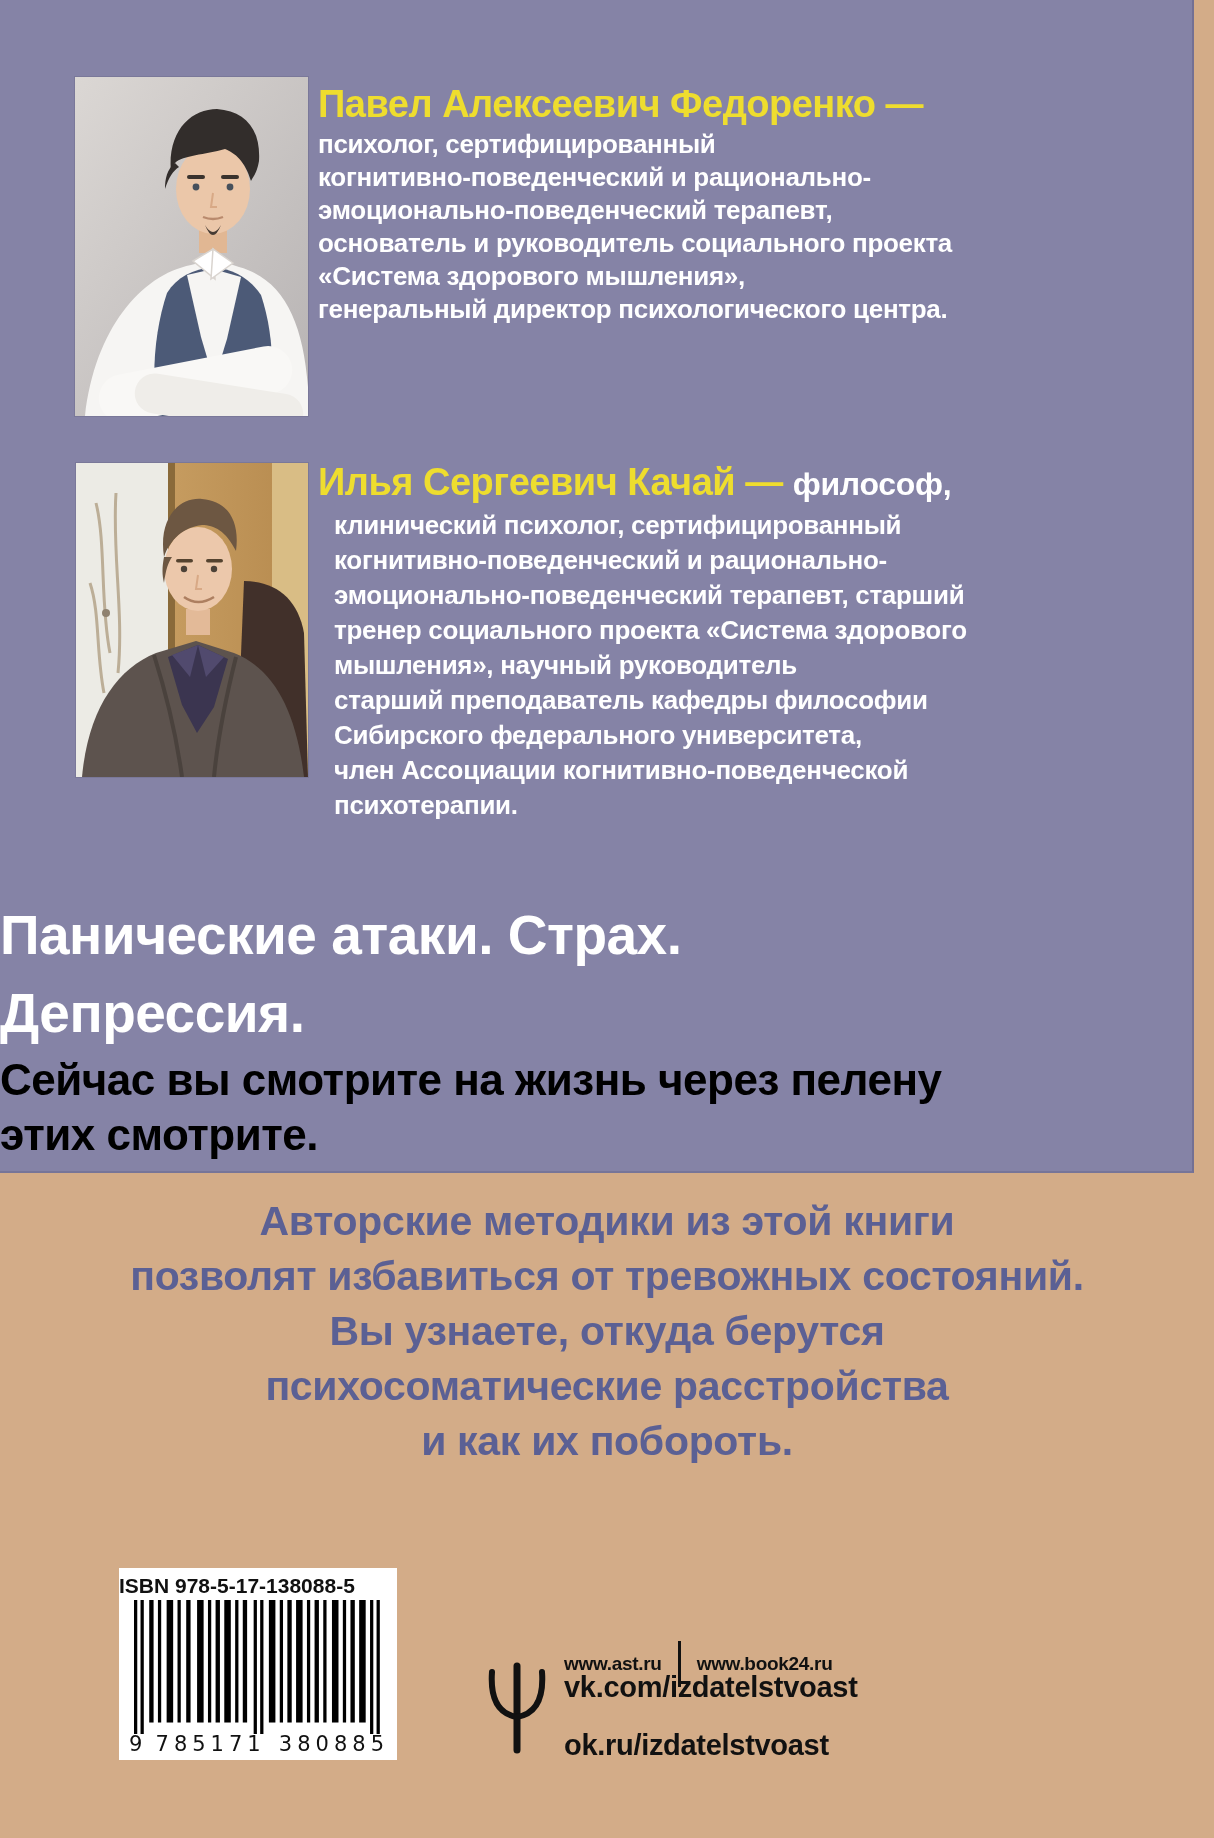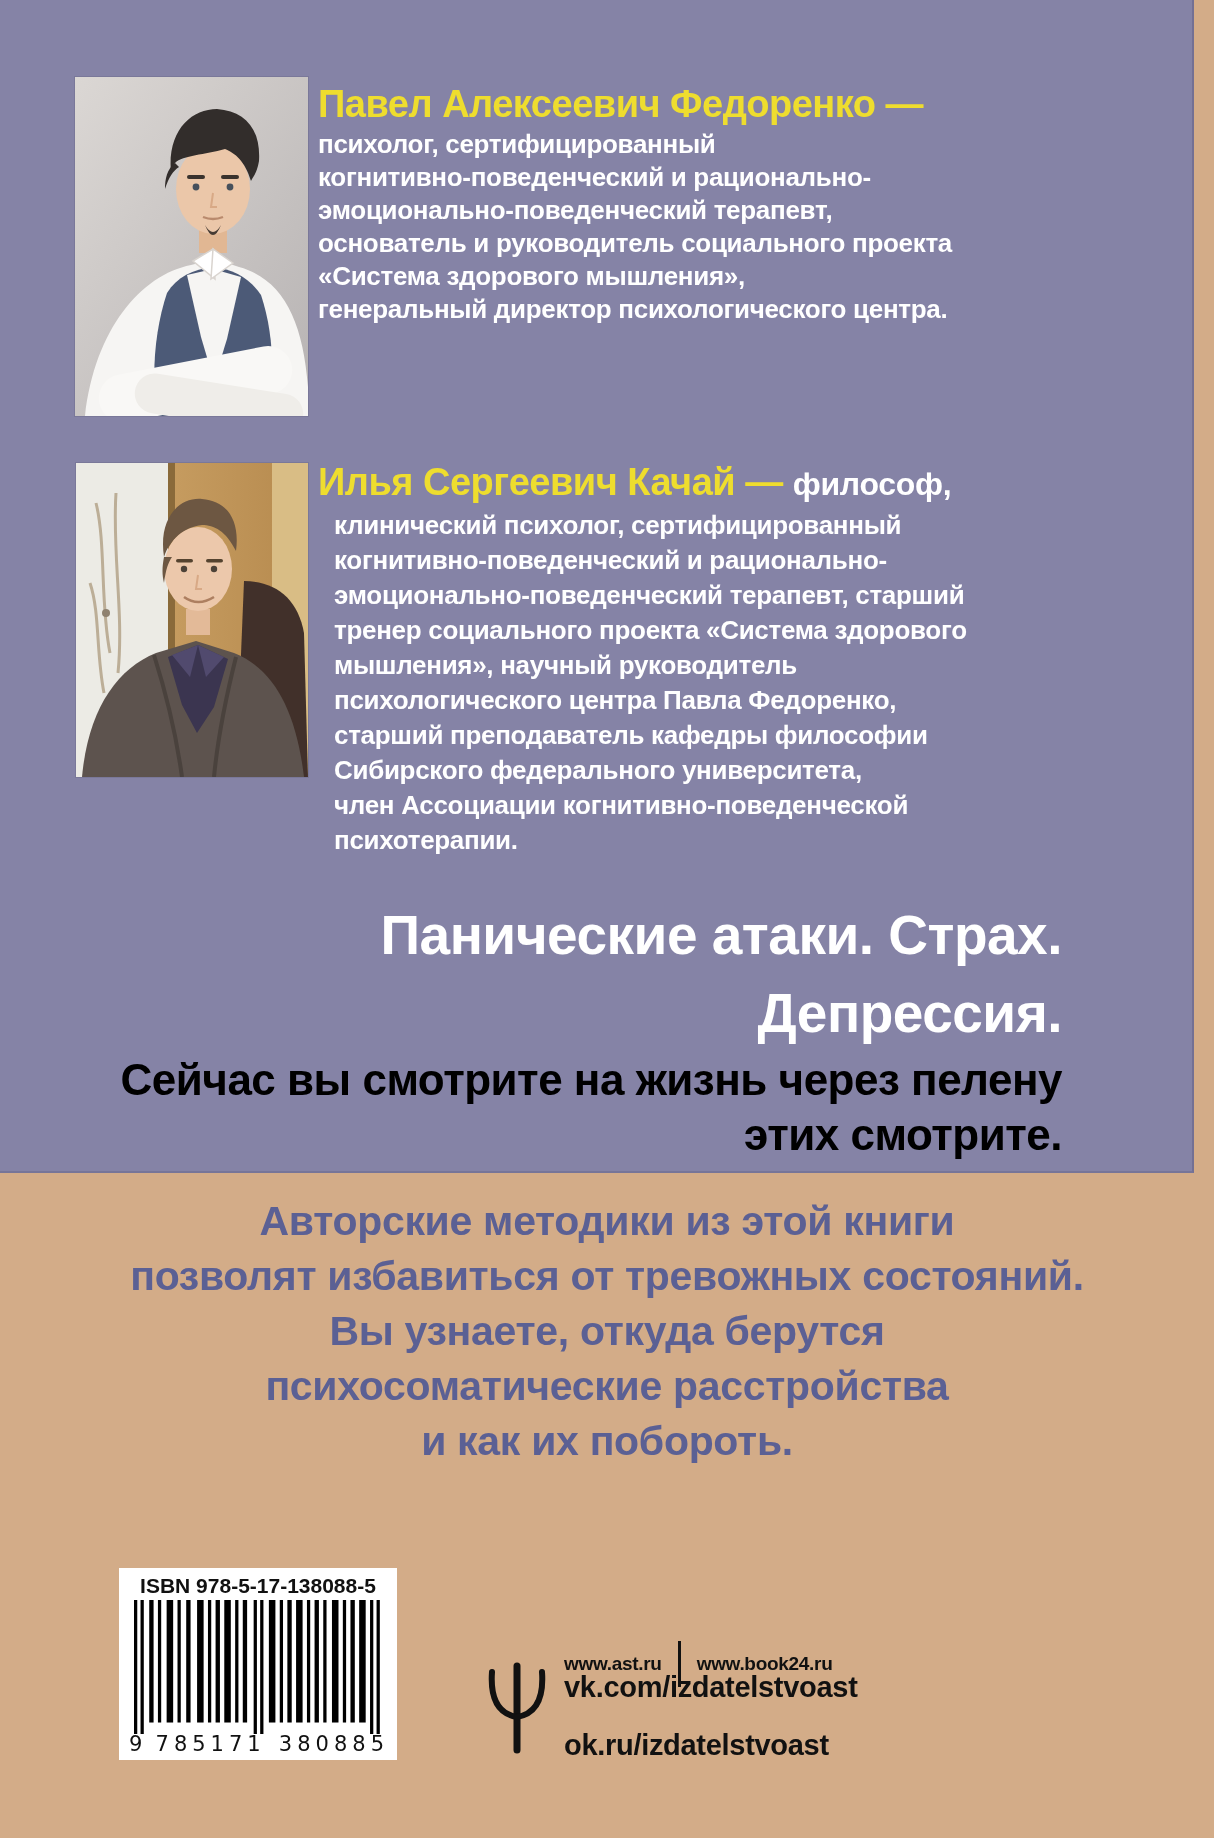--- a/index.html
+++ b/index.html
@@ -39,39 +39,39 @@
     color:#ffffff;font-size:32px;font-weight:bold;letter-spacing:-.3px;
   }
   .bio-line{
     font-size:26px;font-weight:bold;line-height:33px;
     letter-spacing:-.3px;white-space:nowrap;
   }
   .author2 .bio-line{line-height:35px;margin-left:16px;}
 
   
   .headline{
-    position:absolute;left:0;top:896px;width:1062px;text-align:right;
+    position:absolute;left:0;top:896px;width:1062px;text-align:left;
     color:#ffffff;font-weight:bold;letter-spacing:-.5px;
   }
   .headline .h-line{font-size:55px;line-height:78px;}
   .sub-accent{
     margin-top:0;color:#000000;font-size:44px;line-height:55px;font-weight:bold;
   }
 
   
   .blurb{
     position:absolute;left:0;top:1194px;width:1214px;text-align:center;
     color:#5b6094;font-weight:bold;letter-spacing:-.3px;
   }
   .blurb .blurb-line{font-size:41px;line-height:55px;}
 
   
   .isbn-box{
     position:absolute;left:119px;top:1568px;width:278px;height:192px;
-    background:#ffffff;box-sizing:border-box;text-align:center;
+    background:#ffffff;box-sizing:border-box;
   }
   .isbn-label{
     font-size:21px;font-weight:600;color:#111;margin-top:6px;letter-spacing:0px;
     font-family:"Liberation Sans",sans-serif;
   }
   .barcode-svg{display:block;margin:2px auto 0 auto;}
   .barcode-digits{
     position:absolute;left:10px;right:8px;bottom:4px;
     display:flex;justify-content:space-between;
     font-size:21px;color:#111;font-family:"DejaVu Sans",sans-serif;
@@ -183,21 +183,20 @@
       <div class="bio-line">генеральный директор психологического центра.</div>
     </div>
 
     <div class="author-block author2">
       <div class="author-name"><span>Илья Сергеевич Качай —</span> <span class="lead">философ,</span></div>
       <div class="bio-line">клинический психолог, сертифицированный</div>
       <div class="bio-line">когнитивно-поведенческий и рационально-</div>
       <div class="bio-line">эмоционально-поведенческий терапевт, старший</div>
       <div class="bio-line">тренер социального проекта «Система здорового</div>
       <div class="bio-line">мышления», научный руководитель</div>
-      <div class="bio-line">психологического центра Павла Федоренко,</div>
       <div class="bio-line">старший преподаватель кафедры философии</div>
       <div class="bio-line">Сибирского федерального университета,</div>
       <div class="bio-line">член Ассоциации когнитивно-поведенческой</div>
       <div class="bio-line">психотерапии.</div>
     </div>
 
     <div class="headline">
       <div class="h-line">Панические атаки. Страх.</div>
       <div class="h-line">Депрессия.</div>
       <div class="sub-accent">Сейчас вы смотрите на жизнь через пелену</div>

